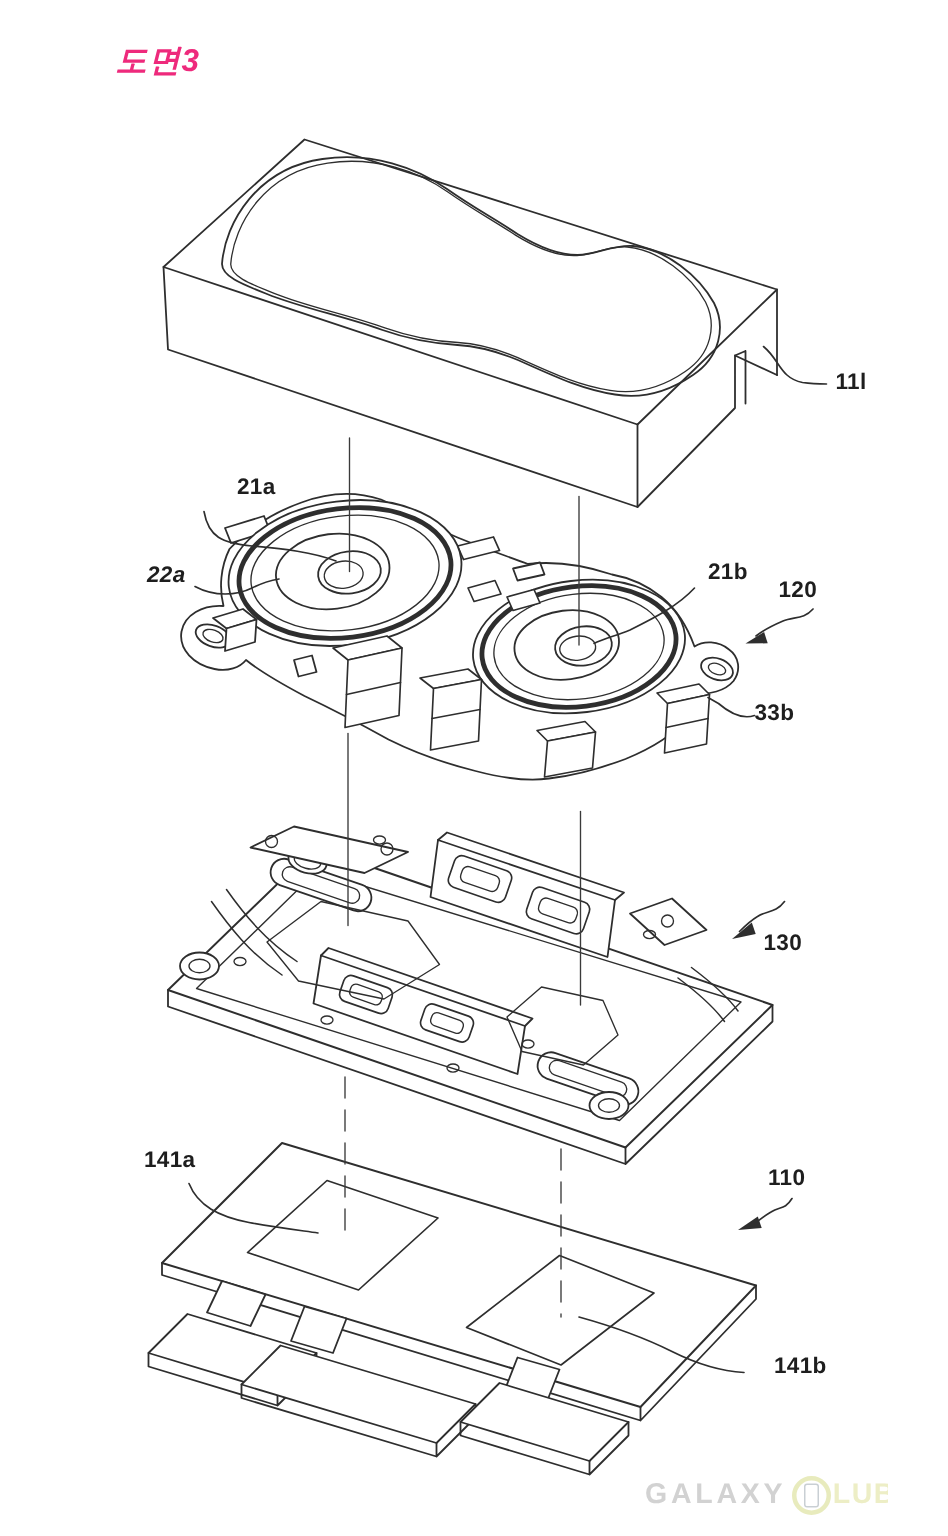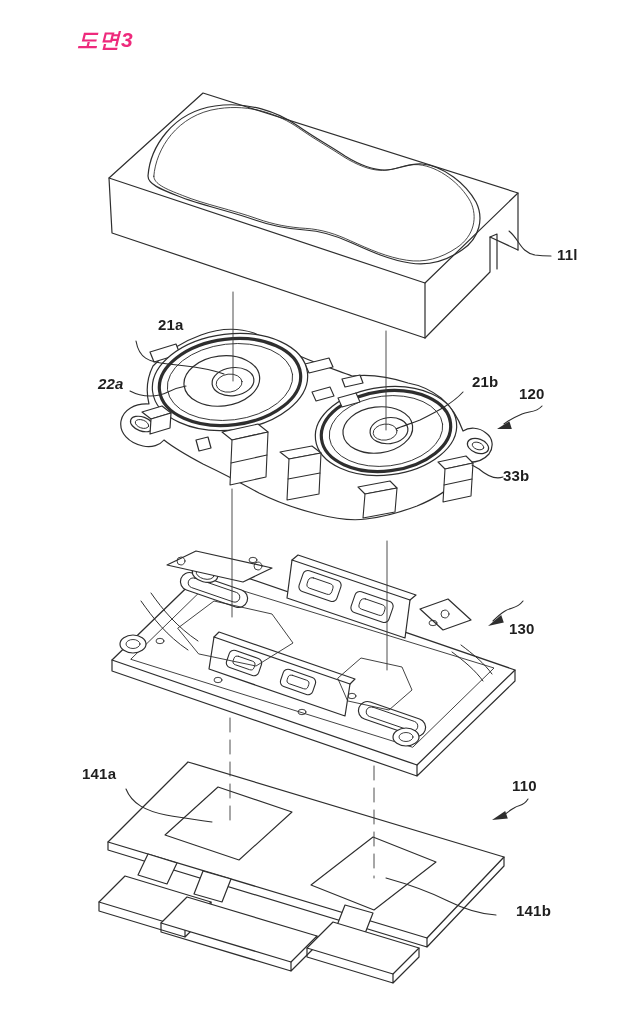--- a/index.html
+++ b/index.html
@@ -17,21 +17,21 @@
     position:absolute;font-size:15px;font-weight:bold;color:#1e1e1e;
     letter-spacing:0.2px;white-space:nowrap;line-height:1.1;
   }
   .l11  {left:557px;top:247px;text-align:center;}
   .l21a {left:118px;top:317px;margin-left:40px;}
   .l22a {left:98px; top:376px;font-style:italic;}
   .l21b {left:472px;top:374px;}
   .l120 {left:519px;top:386px;}
   .l22b {left:503px;top:468px;}
   .l130 {left:509px;top:581px;margin-top:40px;}
-  .l141a{left:82px; top:766px;}
+  .l141a{left:96px; top:766px;}
   .l140 {left:512px;top:778px;}
   .l141b{left:496px;top:903px;margin-left:20px;}
   .watermark{
     position:absolute;left:430px;top:983px;height:28px;
     display:flex;align-items:center;user-select:none;
   }
   .wm-gray{
     font-size:19px;font-weight:600;color:#d2d2d2;letter-spacing:2.5px;
   }
   .wm-circle{
@@ -270,14 +270,21 @@
   <span class="ref l21a">21a</span>
   <span class="ref l22a">22a</span>
   <span class="ref l21b">21b</span>
   <span class="ref l120">120</span>
   <span class="ref l22b">33b</span>
   <span class="ref l130">130</span>
   <span class="ref l141a">141a</span>
   <span class="ref l140">110</span>
   <span class="ref l141b">141b</span>
 
+  <div class="watermark">
+    <span class="wm-gray">GALAXY</span>
+    <span class="wm-circle">
+      <span class="wm-phone"></span>
+    </span>
+    <span class="wm-yellow">LUB</span>
+  </div>
 
 </div>
 
 </body></html>

